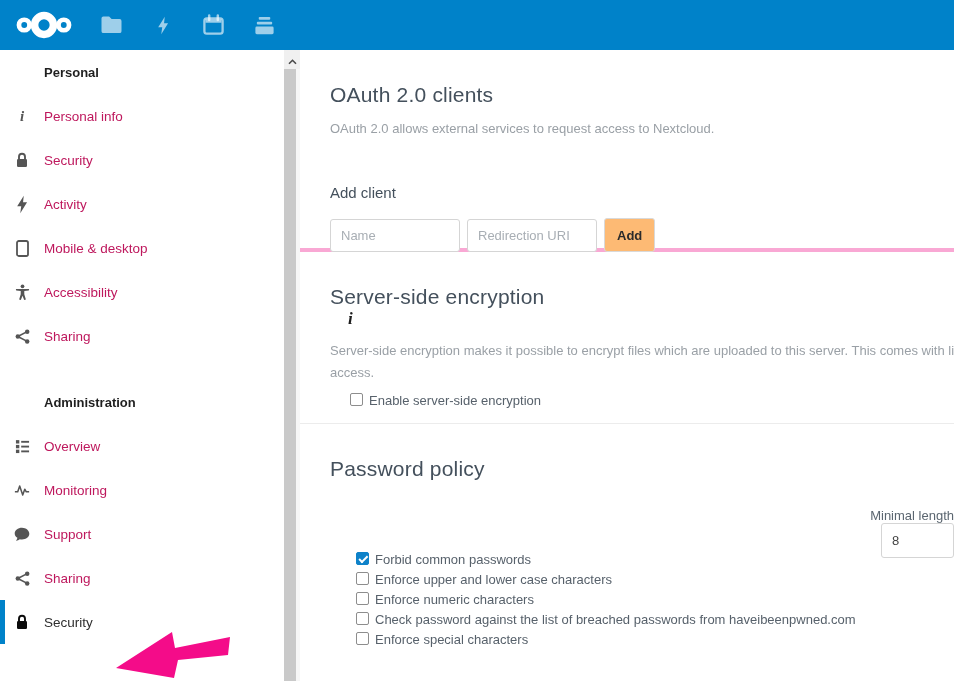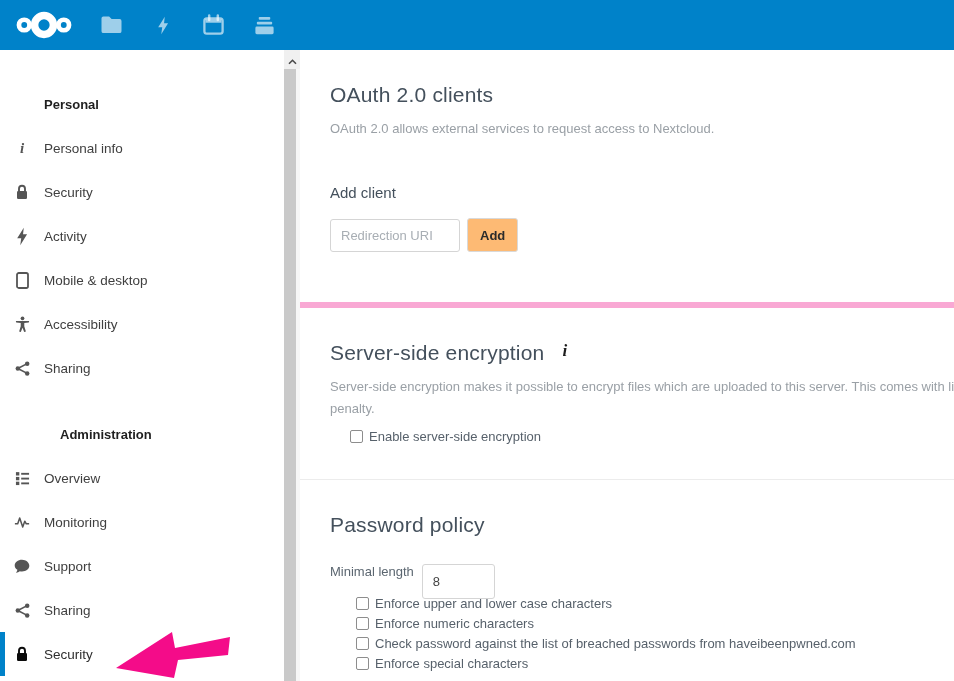--- a/index.html
+++ b/index.html
@@ -12,61 +12,61 @@
   .header{height:50px;background:#0082c9;display:flex;align-items:center;}
   .logo{margin-left:12px;width:66px;height:34px;display:flex;align-items:center;}
   .apps{display:flex;margin-left:22px;gap:28px;align-items:center;}
   .app-slot{width:23px;height:23px;display:flex;align-items:center;justify-content:center;color:rgba(255,255,255,0.62);cursor:pointer;}
   
   .body-row{display:flex;height:631px;}
   .sidebar{width:300px;flex-shrink:0;position:relative;background:#fff;}
   .main{flex:1;min-width:0;}
   
   .caption{height:44px;display:flex;align-items:center;padding-left:44px;
-    font-size:13px;font-weight:bold;color:#1f1f1f;margin-top:32px;}
-  .caption.second{margin-top:22px;margin-left:16px;}
+    font-size:13px;font-weight:bold;color:#1f1f1f;}
+  .caption.second{margin-top:22px;}
   .nav-item{height:44px;display:flex;align-items:center;padding-left:14px;cursor:pointer;text-decoration:none;}
   .nav-item .icon{width:16px;height:17px;display:flex;align-items:center;justify-content:center;color:#555;margin-right:14px;}
-  .nav-item .label{font-size:13.5px;color:#404040;}
+  .nav-item .label{font-size:13.5px;color:#be185d;}
   .nav-item.active{border-left:5px solid #0082c9;padding-left:9px;}
   .nav-item.active .icon{color:#0b0b0b;}
   .nav-item.active .label{color:#2e2e2e;}
   
   .scrollbar{position:absolute;top:0;right:0;bottom:0;width:16px;background:#f6f6f6;}
   .sb-btn{height:19px;background:#f0f0f0;display:flex;align-items:center;justify-content:center;cursor:pointer;}
   .sb-thumb{position:absolute;left:0;top:19px;bottom:0;width:12px;background:#c9c9c9;cursor:grab;}
   
   section{box-sizing:border-box;padding:33px 0 0 30px;}
-  #sec-oauth{height:258px;border-bottom:6px solid #f9a8d4;}
+  #sec-oauth{height:202px;border-bottom:4px solid #f9a8d4;}
   #sec-encryption{height:172px;border-bottom:1px solid #ececec;}
   #sec-password{height:224px;}
   h2{margin:0;font-size:21px;font-weight:400;color:#44505c;letter-spacing:.2px;}
-  .h2row{display:flex;align-items:flex-start;}
+  .h2row{display:flex;align-items:flex-start;flex-direction:column;}
   .info-i{margin-left:18px;font-family:"Liberation Serif",serif;font-style:italic;font-weight:bold;
     font-size:17px;color:#1d1d1d;cursor:pointer;}
   .desc{margin:15px 0 0;font-size:13px;color:#9aa0a6;line-height:14px;}
   .desc.clip{white-space:nowrap;overflow:hidden;width:100%;}
   .desc.l2{margin-top:8px;}
   h3{margin:48px 0 0;font-size:15px;font-weight:400;color:#44505c;}
   .form-row{margin-top:17px;display:flex;gap:7px;align-items:center;}
   input.text{width:130px;height:33px;box-sizing:border-box;border:1px solid #d5d5d5;border-radius:3px;
     padding:0 10px;font-size:13px;color:#333;font-family:inherit;outline:none;}
   input.text::placeholder{color:#a8aeb4;}
   button.add{height:34px;padding:0 12px;background:#fdba74;border:1px solid #d9d9d9;border-radius:3px;
     font-weight:bold;font-size:13px;color:#2b2b2b;font-family:inherit;cursor:pointer;}
   
-  .cb-row{display:flex;align-items:center;margin-top:13px;cursor:pointer;padding-left:20px;}
+  .cb-row{display:flex;margin-top:13px;cursor:pointer;padding-left:20px;}
   .cb{width:13px;height:13px;box-sizing:border-box;border:1px solid #8d8d8d;border-radius:2px;background:#fff;
     position:relative;flex-shrink:0;}
   .cb.checked{background:#0e82c9;border-color:#0e82c9;}
   .cb.checked::after{content:"";position:absolute;left:2.2px;top:2.6px;width:6.5px;height:3.2px;
     border-left:2px solid #fff;border-bottom:2px solid #fff;transform:rotate(-45deg);}
   .cb-label{font-size:13px;color:#57616b;margin-left:6px;}
   
-  .minlen-row{margin-top:27px;margin-left:0;display:flex;align-items:flex-start;}
+  .minlen-row{margin-top:27px;margin-left:13px;display:flex;align-items:flex-end;flex-direction:column;}
   .minlen-label{font-size:13px;color:#5b6670;}
   input.minlen{width:73px;height:35px;box-sizing:border-box;border:1px solid #d5d5d5;border-radius:3px;
     margin-left:8px;padding:0 10px;font-size:13px;color:#444;font-family:inherit;outline:none;}
   .cb-list{margin-top:-6px;margin-left:6px;}
   .cb-list .cb-row{margin-top:0;height:20px;}
   
   .arrow-overlay{position:absolute;left:0;top:0;width:954px;height:681px;pointer-events:none;z-index:50;}
 </style>
 </head>
 <body>
@@ -226,46 +226,51 @@
       <div class="sb-thumb"></div>
     </div>
   </div>
 
   <div class="main">
     <section id="sec-oauth">
       <h2>OAuth 2.0 clients</h2>
       <p class="desc">OAuth 2.0 allows external services to request access to Nextcloud.</p>
       <h3>Add client</h3>
       <div class="form-row">
+        <input class="text" type="text" placeholder="Name" style="">
         <input class="text" type="text" placeholder="Redirection URI" style="">
         <button class="add">Add</button>
       </div>
     </section>
 
     <section id="sec-encryption">
       <div class="h2row">
         <h2>Server-side encryption</h2>
         <span class="info-i">i</span>
       </div>
       <p class="desc clip">Server-side encryption makes it possible to encrypt files which are uploaded to this server. This comes with limitations like a performance penalty, so enable this only if</p>
-      <p class="desc l2">penalty.</p>
+      <p class="desc l2">access.</p>
       <label class="cb-row">
         <span class="cb"></span>
         <span class="cb-label">Enable server-side encryption</span>
       </label>
     </section>
 
     <section id="sec-password">
       <h2>Password policy</h2>
       <div class="minlen-row">
         <span class="minlen-label">Minimal length</span>
         <input class="minlen" type="text" value="8" style="">
       </div>
       <div class="cb-list">
         <label class="cb-row">
+          <span class="cb checked"></span>
+          <span class="cb-label">Forbid common passwords</span>
+        </label>
+        <label class="cb-row">
           <span class="cb"></span>
           <span class="cb-label">Enforce upper and lower case characters</span>
         </label>
         <label class="cb-row">
           <span class="cb"></span>
           <span class="cb-label">Enforce numeric characters</span>
         </label>
         <label class="cb-row">
           <span class="cb"></span>
           <span class="cb-label">Check password against the list of breached passwords from haveibeenpwned.com</span>

